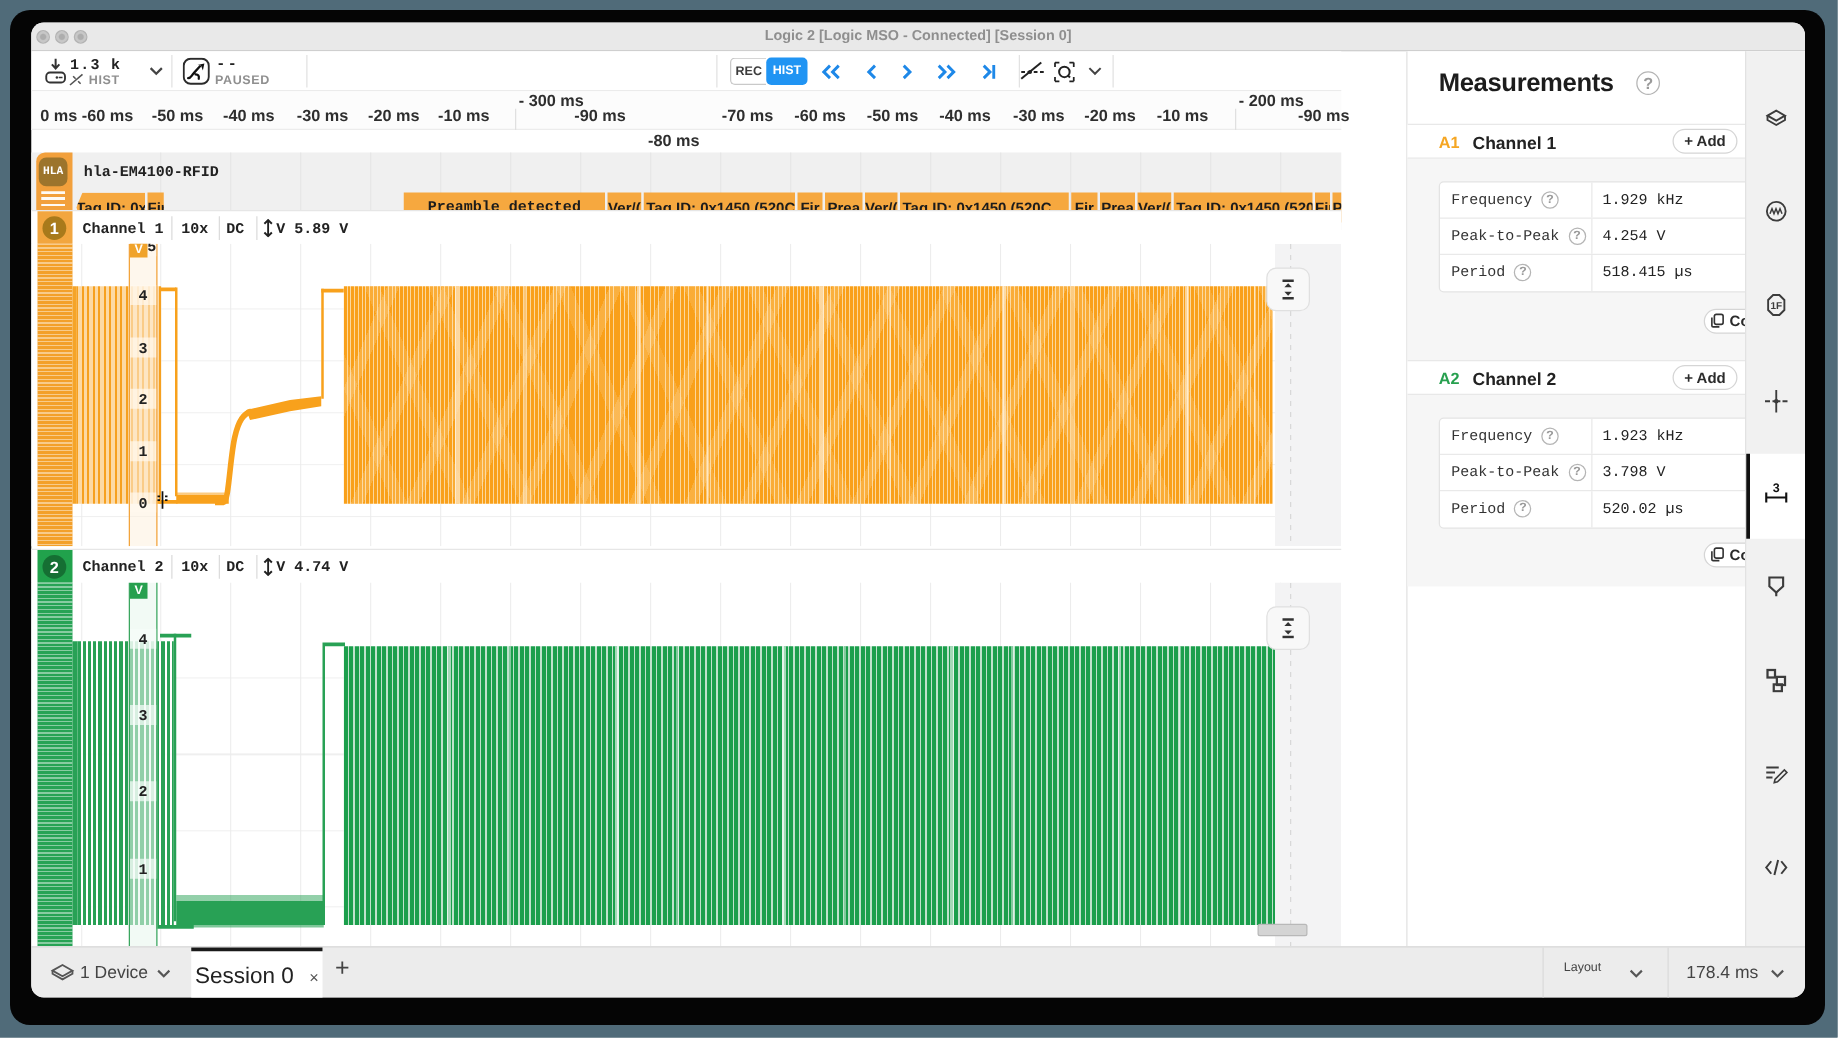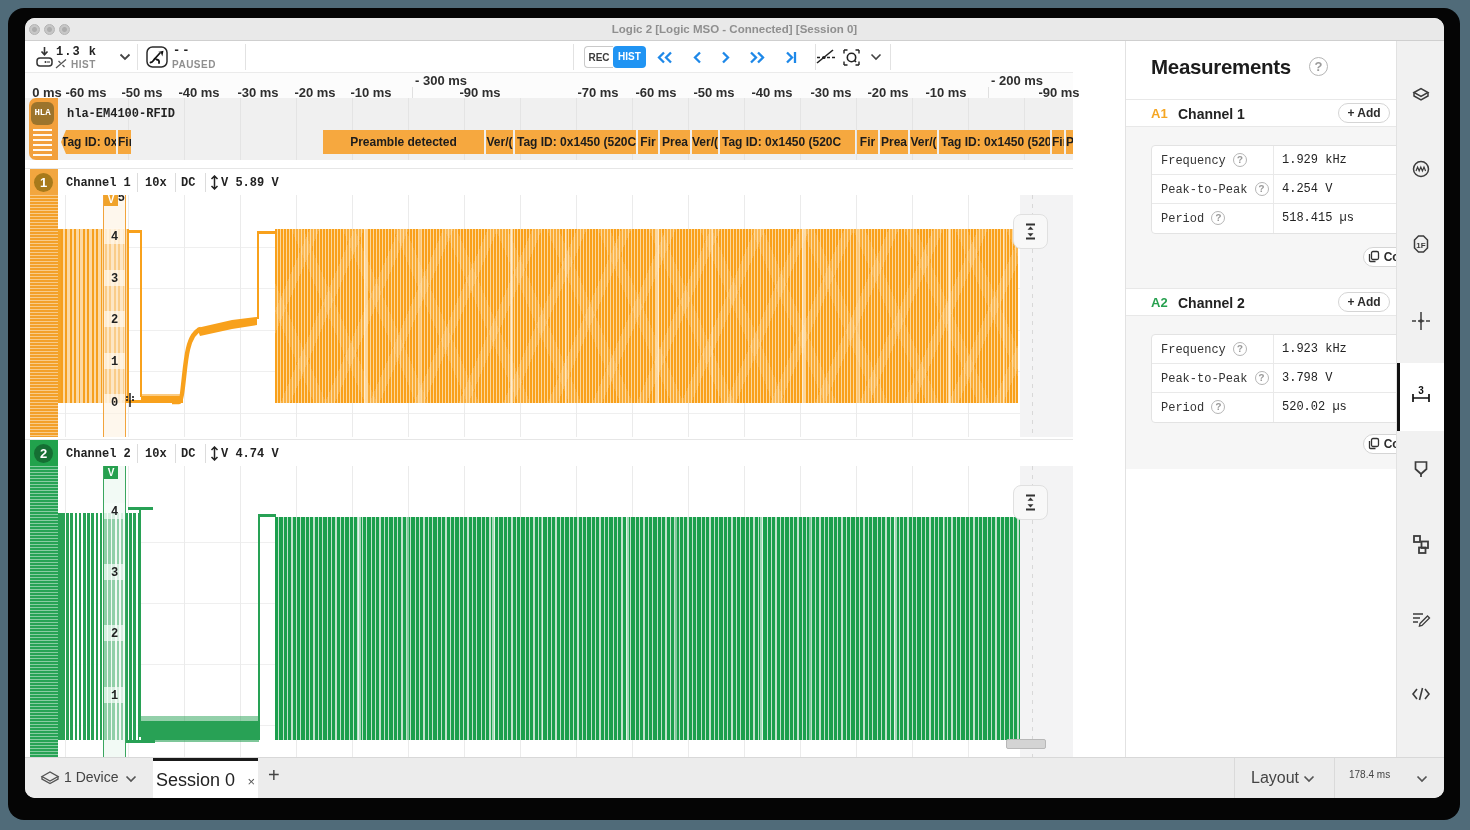--- a/index.html
+++ b/index.html
@@ -14,21 +14,21 @@
 
 #toolbar { position:absolute; left:0; top:23px; width:1048px; height:32px; background:#fff; border-bottom:1px solid #ebebeb; }
 .vsep { position:absolute; top:3px; height:26px; width:1px; background:#e2e2e2; }
 .graysmall { font-size:10px; font-weight:bold; color:#8f8f8f; letter-spacing:0.5px; }
 .monob { font-family:"Liberation Mono",monospace; font-weight:bold;text-align:right; }
 
 #timeline { position:absolute; left:0; top:55px; width:1048px; height:31px; background:#fcfcfc; border-bottom:1px solid #ececec; }
 .tmin { position:absolute; top:12px; font-size:13px; font-weight:bold; color:#2e2e2e; transform:translateX(-50%); white-space:nowrap; }
 .tmaj { position:absolute; top:0px; font-size:13px; font-weight:bold; color:#2e2e2e; white-space:nowrap; }
 
-#hlarow { position:absolute; left:0; top:80px; width:1048px; height:62px; background:#f0f0f0;
+#hlarow { position:absolute; left:0; top:104px; width:1048px; height:62px; background:#f0f0f0;
   background-image:repeating-linear-gradient(to right, transparent 0 55px, #e4e4e4 55px 56px); background-position:48px 0; }
 #hlabadge { position:absolute; left:6px; top:4px; width:23px; height:23px; background:#9c742c; border-radius:6px; color:#fff; font-size:9px; font-weight:bold; font-family:"Liberation Mono",monospace; text-align:center; line-height:23px; }
 #hlastrip { position:absolute; left:8px; top:31px; width:19px; height:29px; background:repeating-linear-gradient(180deg,rgba(255,255,255,0.95) 0 2px,transparent 2px 5px); }
 #hlaname { position:absolute; left:42px; top:9px; font-family:"Liberation Mono",monospace; font-weight:bold; font-size:12px; color:#222; }
 .bub { position:absolute; top:32px; height:24px; background:#f6a83f; color:#1c1c1c; font-size:12px; font-weight:bold; text-align:center; line-height:24px; overflow:hidden; white-space:nowrap; }
 
 .chhead { position:absolute; left:0; width:1048px; height:27px; background:#fff; border-top:1px solid #e6e6e6; }
 .chsq { position:absolute; left:5px; top:0px; width:28px; height:27px; }
 .chcirc { position:absolute; left:9px; top:4px; width:19px; height:19px; border-radius:50%; color:#fff; font-size:13px; font-weight:bold; text-align:center; line-height:19px; }
 .chlabel { position:absolute; top:7px; font-family:"Liberation Mono",monospace; font-weight:bold; font-size:12px; color:#222; }
@@ -160,21 +160,21 @@
     <div class="abs" style="left:963px; top:14px; width:1px; height:17px; background:#e0e0e0;"></div>
     <div class="tmin" style="left:1034px;">-90 ms</div>
   </div>
   <div id="hlarow">
     <div class="abs" style="left:4px; top:0; width:29px; height:62px; background:#f2a03c; border-radius:7px 0 0 7px;"></div>
     <div id="hlabadge">HLA</div>
     <div id="hlastrip"></div>
     <div id="hlaname">hla-EM4100-RFID</div>
     <div class="bub" style="left:36px; width:55px; clip-path:polygon(5px 0,100% 0,100% 100%,5px 100%,0 50%);">Tag ID: 0x Fi</div>
     <div class="bub" style="left:93px; width:13px;">Fir</div>
-    <div class="bub" style="left:298px; width:161px;">Preamble detected</div>
+    <div class="bub" style="left:298px; width:161px;font-family:Liberation Mono, monospace;">Preamble detected</div>
     <div class="bub" style="left:461px; width:27px;">Ver/(</div>
     <div class="bub" style="left:490px; width:121px; text-align:left; padding-left:2px;">Tag ID: 0x1450 (520C</div>
     <div class="bub" style="left:613px; width:20px;">Fir</div>
     <div class="bub" style="left:635px; width:30px;">Prea</div>
     <div class="bub" style="left:667px; width:26px;">Ver/(</div>
     <div class="bub" style="left:695px; width:135px; text-align:left; padding-left:2px;">Tag ID: 0x1450 (520C</div>
     <div class="bub" style="left:832px; width:21px;">Fir</div>
     <div class="bub" style="left:855px; width:28px;">Prea</div>
     <div class="bub" style="left:885px; width:27px;">Ver/(</div>
     <div class="bub" style="left:914px; width:111px; text-align:left; padding-left:2px;">Tag ID: 0x1450 (520C</div>
@@ -436,22 +436,22 @@
     <svg class="abs" style="left:100px; top:17px;" width="12" height="8" viewBox="0 0 12 8">
         <path d="M1.5 1.5 L6 6 L10.5 1.5" stroke="#555" stroke-width="1.7" fill="none"></path>
       </svg>
     <div id="sess">
       <span style="font-size:18px; color:#222; line-height:38px;">Session 0</span>
       <span style="font-size:13px; color:#555; margin-left:8px;">×</span>
     </div>
     <div class="abs" style="left:243px; top:6px; font-size:20px; color:#444;">+</div>
     <div class="abs" style="left:1209px; top:0; width:1px; height:41px; background:#dadada;"></div>
     <div class="abs" style="left:1309px; top:0; width:1px; height:41px; background:#dadada;"></div>
-    <div class="abs" style="left:1226px; top:11px; font-size:16px; color:#444;">Layout</div>
+    <div class="abs" style="left:1226px; top:11px; font-size:10px; color:#444;">Layout</div>
     <svg class="abs" style="left:1278px; top:17px;" width="12" height="8" viewBox="0 0 12 8">
         <path d="M1.5 1.5 L6 6 L10.5 1.5" stroke="#555" stroke-width="1.7" fill="none"></path>
       </svg>
-    <div class="abs" style="left:1324px; top:11px; font-size:10px; color:#444;">178.4 ms</div>
+    <div class="abs" style="left:1324px; top:11px; font-size:14px; color:#444;">178.4 ms</div>
     <svg class="abs" style="left:1391px; top:17px;" width="12" height="8" viewBox="0 0 12 8">
         <path d="M1.5 1.5 L6 6 L10.5 1.5" stroke="#555" stroke-width="1.7" fill="none"></path>
       </svg>
   </div>
 </div>
 
 </body></html>

